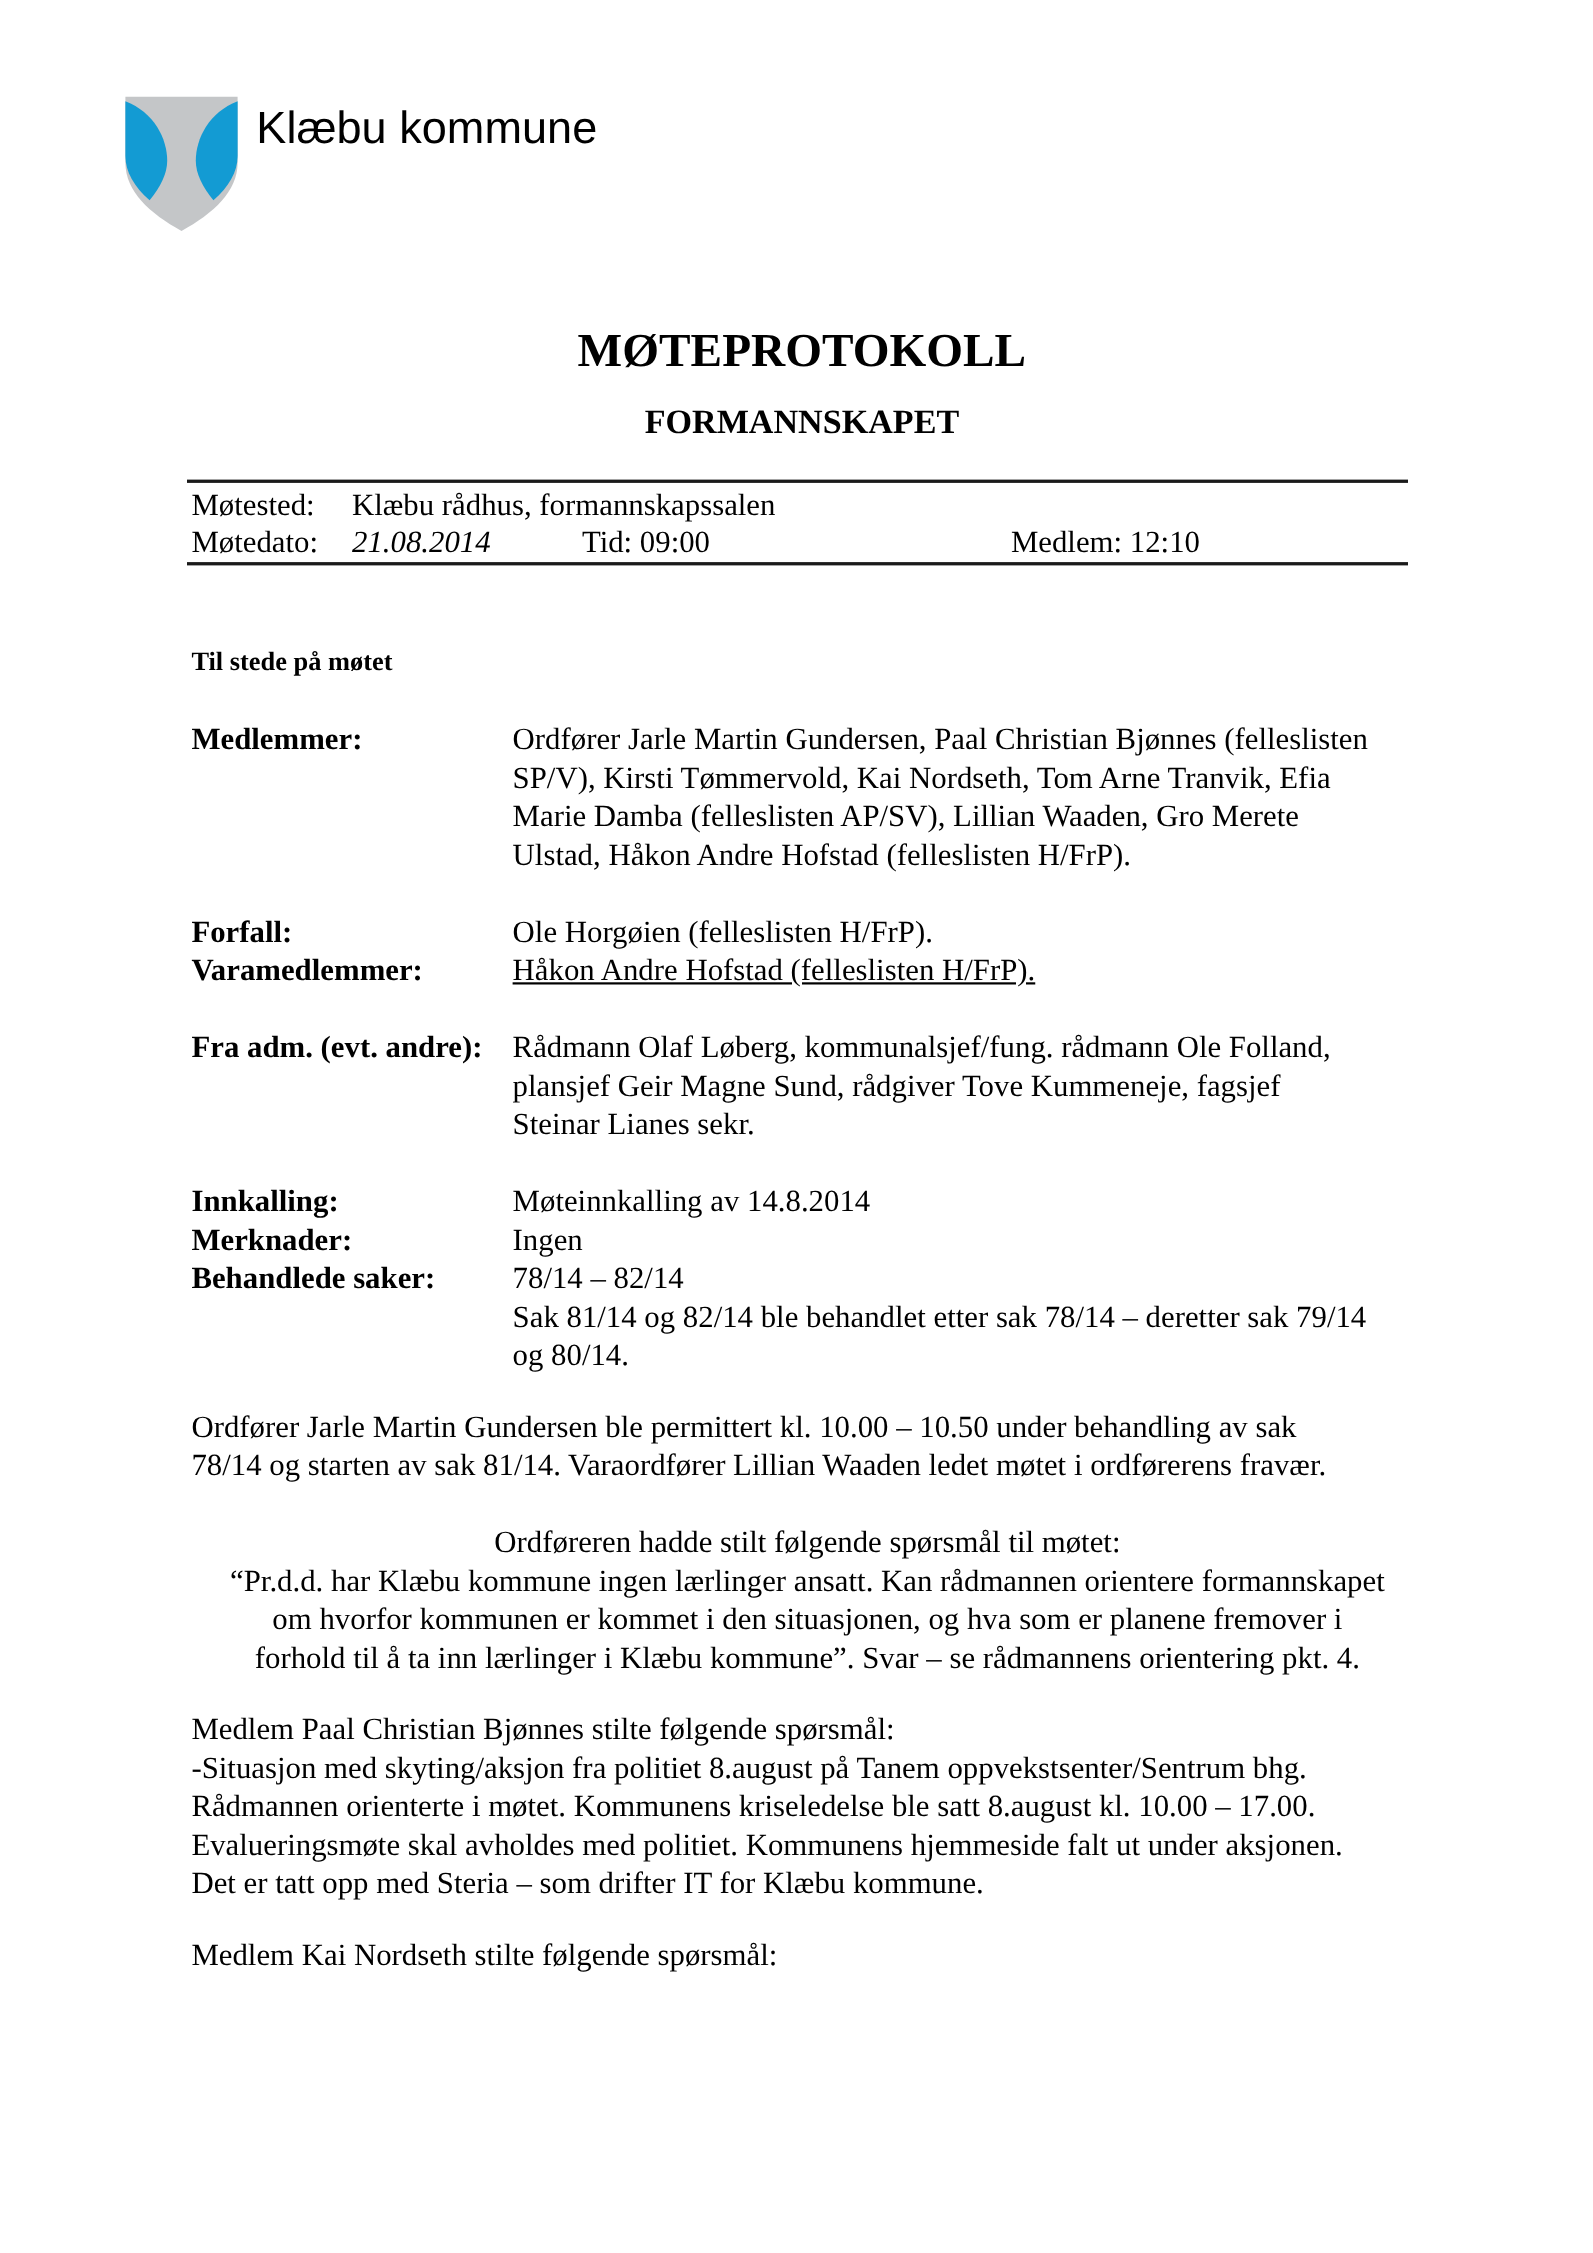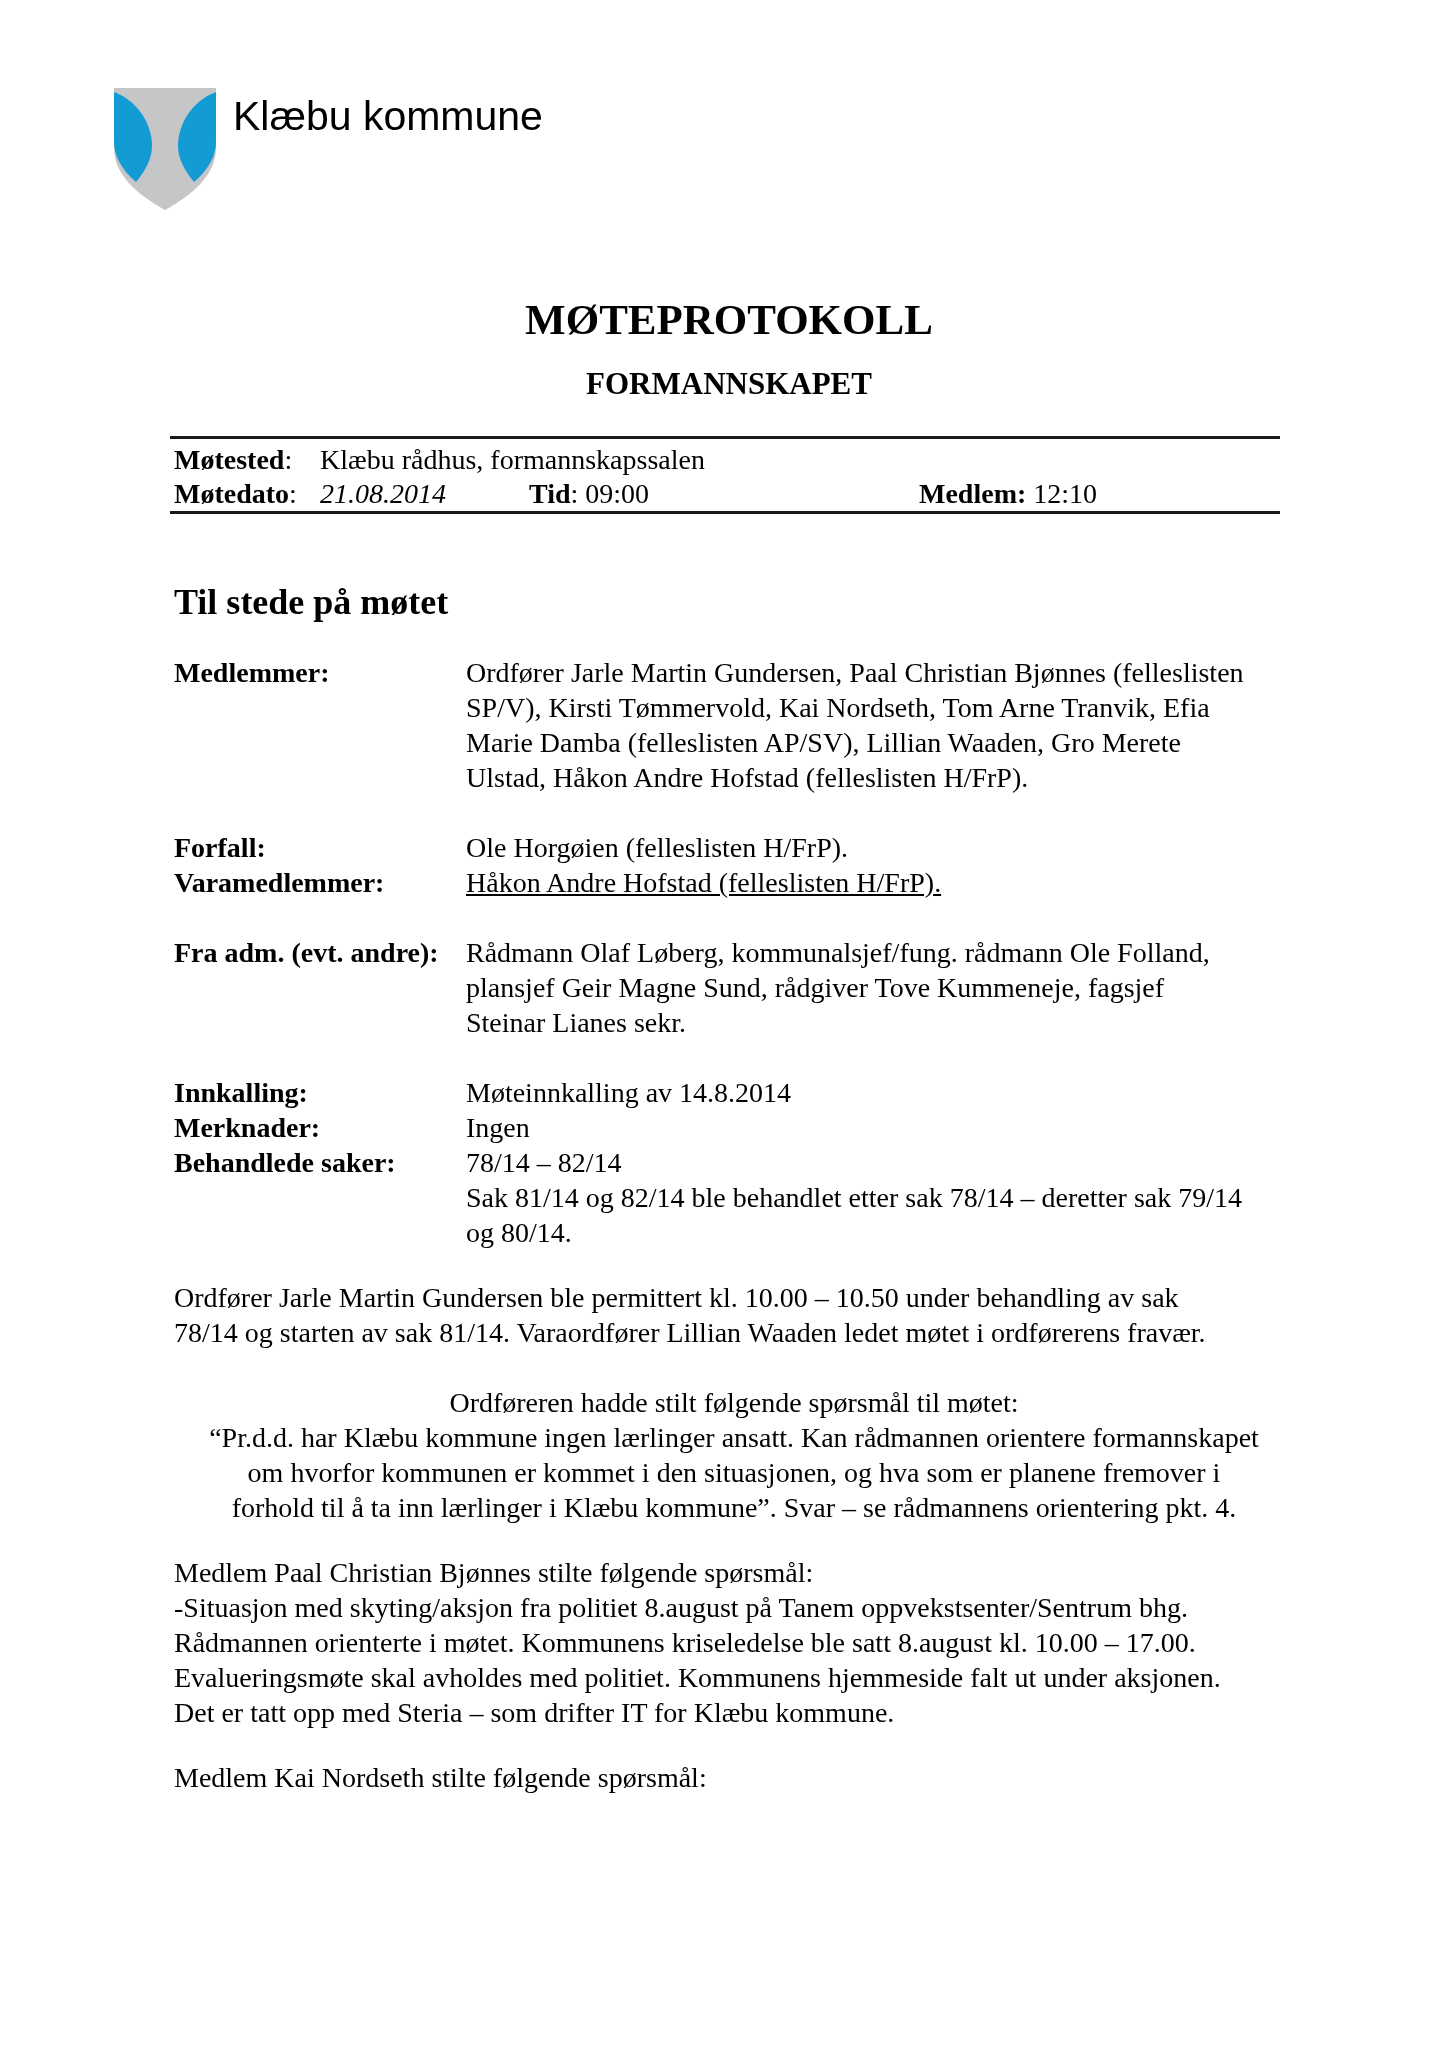--- a/index.html
+++ b/index.html
@@ -62,28 +62,28 @@
 
     .meta-row {
       position: absolute;
       left: 174px;
       font-size: 28px;
       line-height: 34px;
       white-space: nowrap;
     }
     .meta-row.r1 { top: 443px; }
     .meta-row.r2 { top: 477px; }
-    .meta-row b { font-weight: bold; }
+    .meta-row b { font-weight: normal; }
     .abs { position: absolute; white-space: nowrap; }
 
     .section-heading {
       position: absolute;
       left: 174px;
       top: 585px;
-      font-size: 36px;
+      font-size: 24px;
       line-height: 35px;
       font-weight: bold;
     }
 
     .label {
       position: absolute;
       left: 174px;
       font-size: 28px;
       line-height: 35px;
       font-weight: bold;

